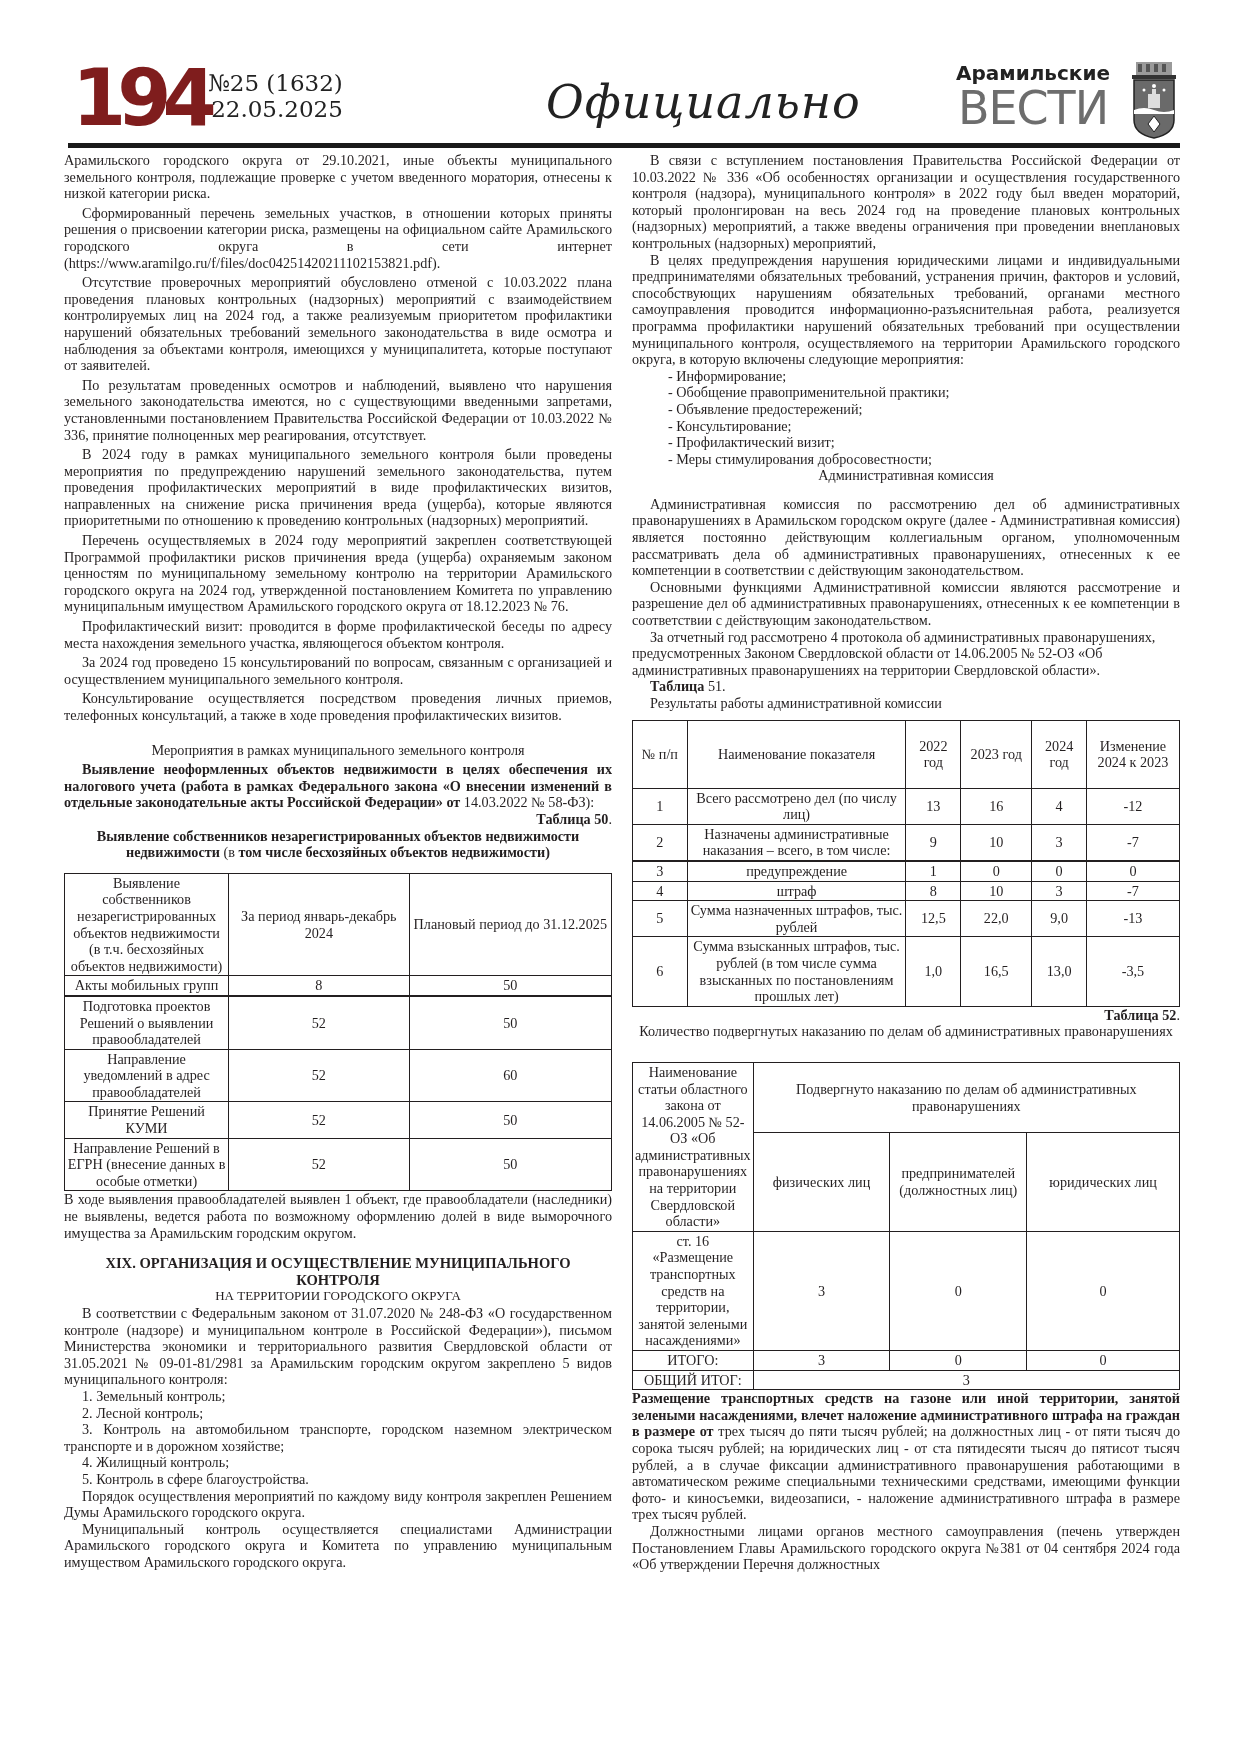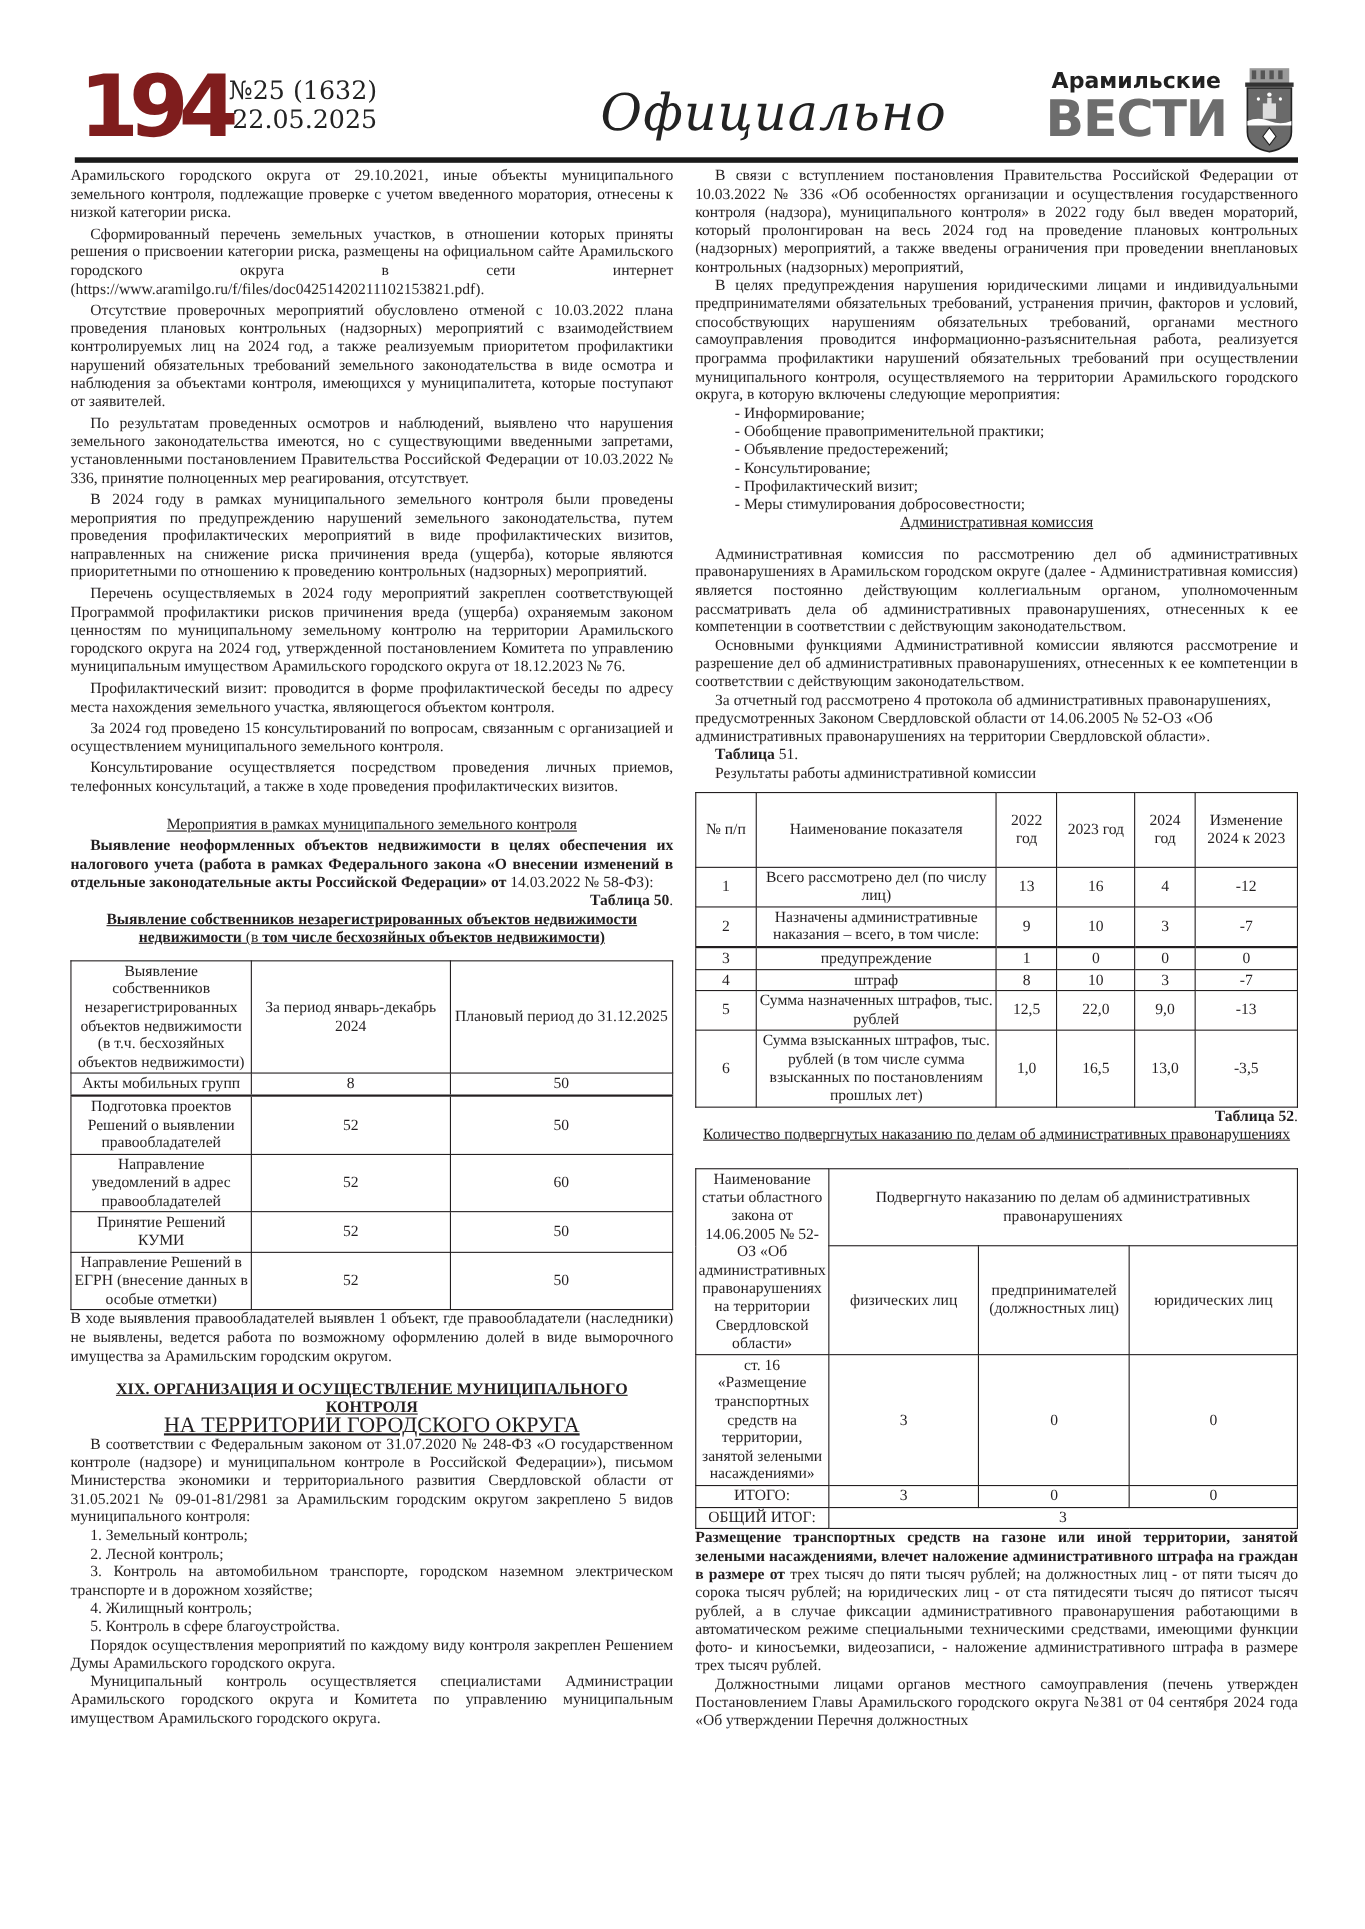--- a/index.html
+++ b/index.html
@@ -7,30 +7,30 @@
          font-family: "Liberation Serif", "DejaVu Serif", serif; color: #231f20; }
   .masthead { position: absolute; left: 68px; top: 52px; width: 1112px; height: 92px; }
   .page-num { position: absolute; left: 4px; top: 6px; font-family: "DejaVu Sans", sans-serif;
               font-weight: bold; font-size: 78px; letter-spacing: -9px; line-height: 80px; color: #7f1d1d; }
   .issue { position: absolute; left: 140px; top: 18px; font-family: "DejaVu Serif", serif;
            font-size: 23px; line-height: 26px; color: #222; text-align: right; }
   .section-title { position: absolute; left: 478px; top: 22px; font-family: "DejaVu Serif", serif;
                    font-style: italic; font-size: 46px; line-height: 56px; color: #222; letter-spacing: 1px; }
   .logo-text { position: absolute; left: 880px; top: 10px; width: 170px; text-align: center; }
   .logo-small { font-family: "DejaVu Sans", sans-serif; font-weight: bold; font-size: 20px; color: #222; line-height: 22px; }
-  .logo-big { font-family: "DejaVu Sans", sans-serif; font-weight: bold; font-size: 46px; line-height: 48px; color: #6d6d6d; letter-spacing: -1px; }
+  .logo-big { font-family: "DejaVu Sans", sans-serif; font-weight: normal; font-size: 46px; line-height: 48px; color: #6d6d6d; letter-spacing: -1px; }
   .emblem { position: absolute; left: 1062px; top: 8px; width: 48px; height: 80px; }
   .header-rule { position: absolute; left: 68px; top: 143px; width: 1112px; height: 5px; background: #1a1a1a; }
 
   .col { position: absolute; top: 152px; width: 548px; font-size: 14.2px; line-height: 16.6px; text-align: justify; }
   .col.left { left: 64px; }
   .col.right { left: 632px; }
   .col p { margin: 0; text-indent: 18px; }
   .col p.gap { margin-top: 3px; }
-  .center { text-align: center; text-indent: 0 !important; text-decoration: underline; }
+  .center { text-align: center; text-indent: 0 !important; }
   .right-al { text-align: right; text-indent: 0 !important; }
   .b { font-weight: bold; }
   .list-item { margin: 0; padding-left: 18px; text-indent: 0; }
   table { border-collapse: collapse; width: 100%; font-size: 14.2px; line-height: 16.6px; }
   td, th { border: 1px solid #231f20; text-align: center; vertical-align: middle; font-weight: normal; padding: 1px 2px; }
   .thick-top td { border-top: 2px solid #231f20; }
 </style>
 </head>
 <body>
 
@@ -109,21 +109,21 @@
     <tr>
       <td>Направление Решений в ЕГРН (внесение данных в особые отметки)</td>
       <td>52</td>
       <td>50</td>
     </tr>
   </tbody>
     </table>
 
   <p style="text-indent:0">В ходе выявления правообладателей выявлен 1 объект, где правообладатели (наследники) не выявлены, ведется работа по возможному оформлению долей в виде выморочного имущества за Арамильским городским округом.</p>
   <p class="center b" style="margin-top:14px; font-size:14.6px">XIX. ОРГАНИЗАЦИЯ И ОСУЩЕСТВЛЕНИЕ МУНИЦИПАЛЬНОГО КОНТРОЛЯ</p>
-  <p class="center" style="font-size:20px">НА ТЕРРИТОРИИ ГОРОДСКОГО ОКРУГА</p>
+  <p class="center" style="font-size:13px">НА ТЕРРИТОРИИ ГОРОДСКОГО ОКРУГА</p>
   <p>В соответствии с Федеральным законом от 31.07.2020 № 248-ФЗ «О государственном контроле (надзоре) и муниципальном контроле в Российской Федерации»), письмом Министерства экономики и территориального развития Свердловской области от 31.05.2021 № 09-01-81/2981 за Арамильским городским округом закреплено 5 видов муниципального контроля:</p>
   <p>1. Земельный контроль;</p>
   <p>2. Лесной контроль;</p>
   <p>3. Контроль на автомобильном транспорте, городском наземном электрическом транспорте и в дорожном хозяйстве;</p>
   <p>4. Жилищный контроль;</p>
   <p>5. Контроль в сфере благоустройства.</p>
   <p>Порядок осуществления мероприятий по каждому виду контроля закреплен Решением Думы Арамильского городского округа.</p>
   <p>Муниципальный контроль осуществляется специалистами Администрации Арамильского городского округа и Комитета по управлению муниципальным имуществом Арамильского городского округа.</p>
 </div>
 

